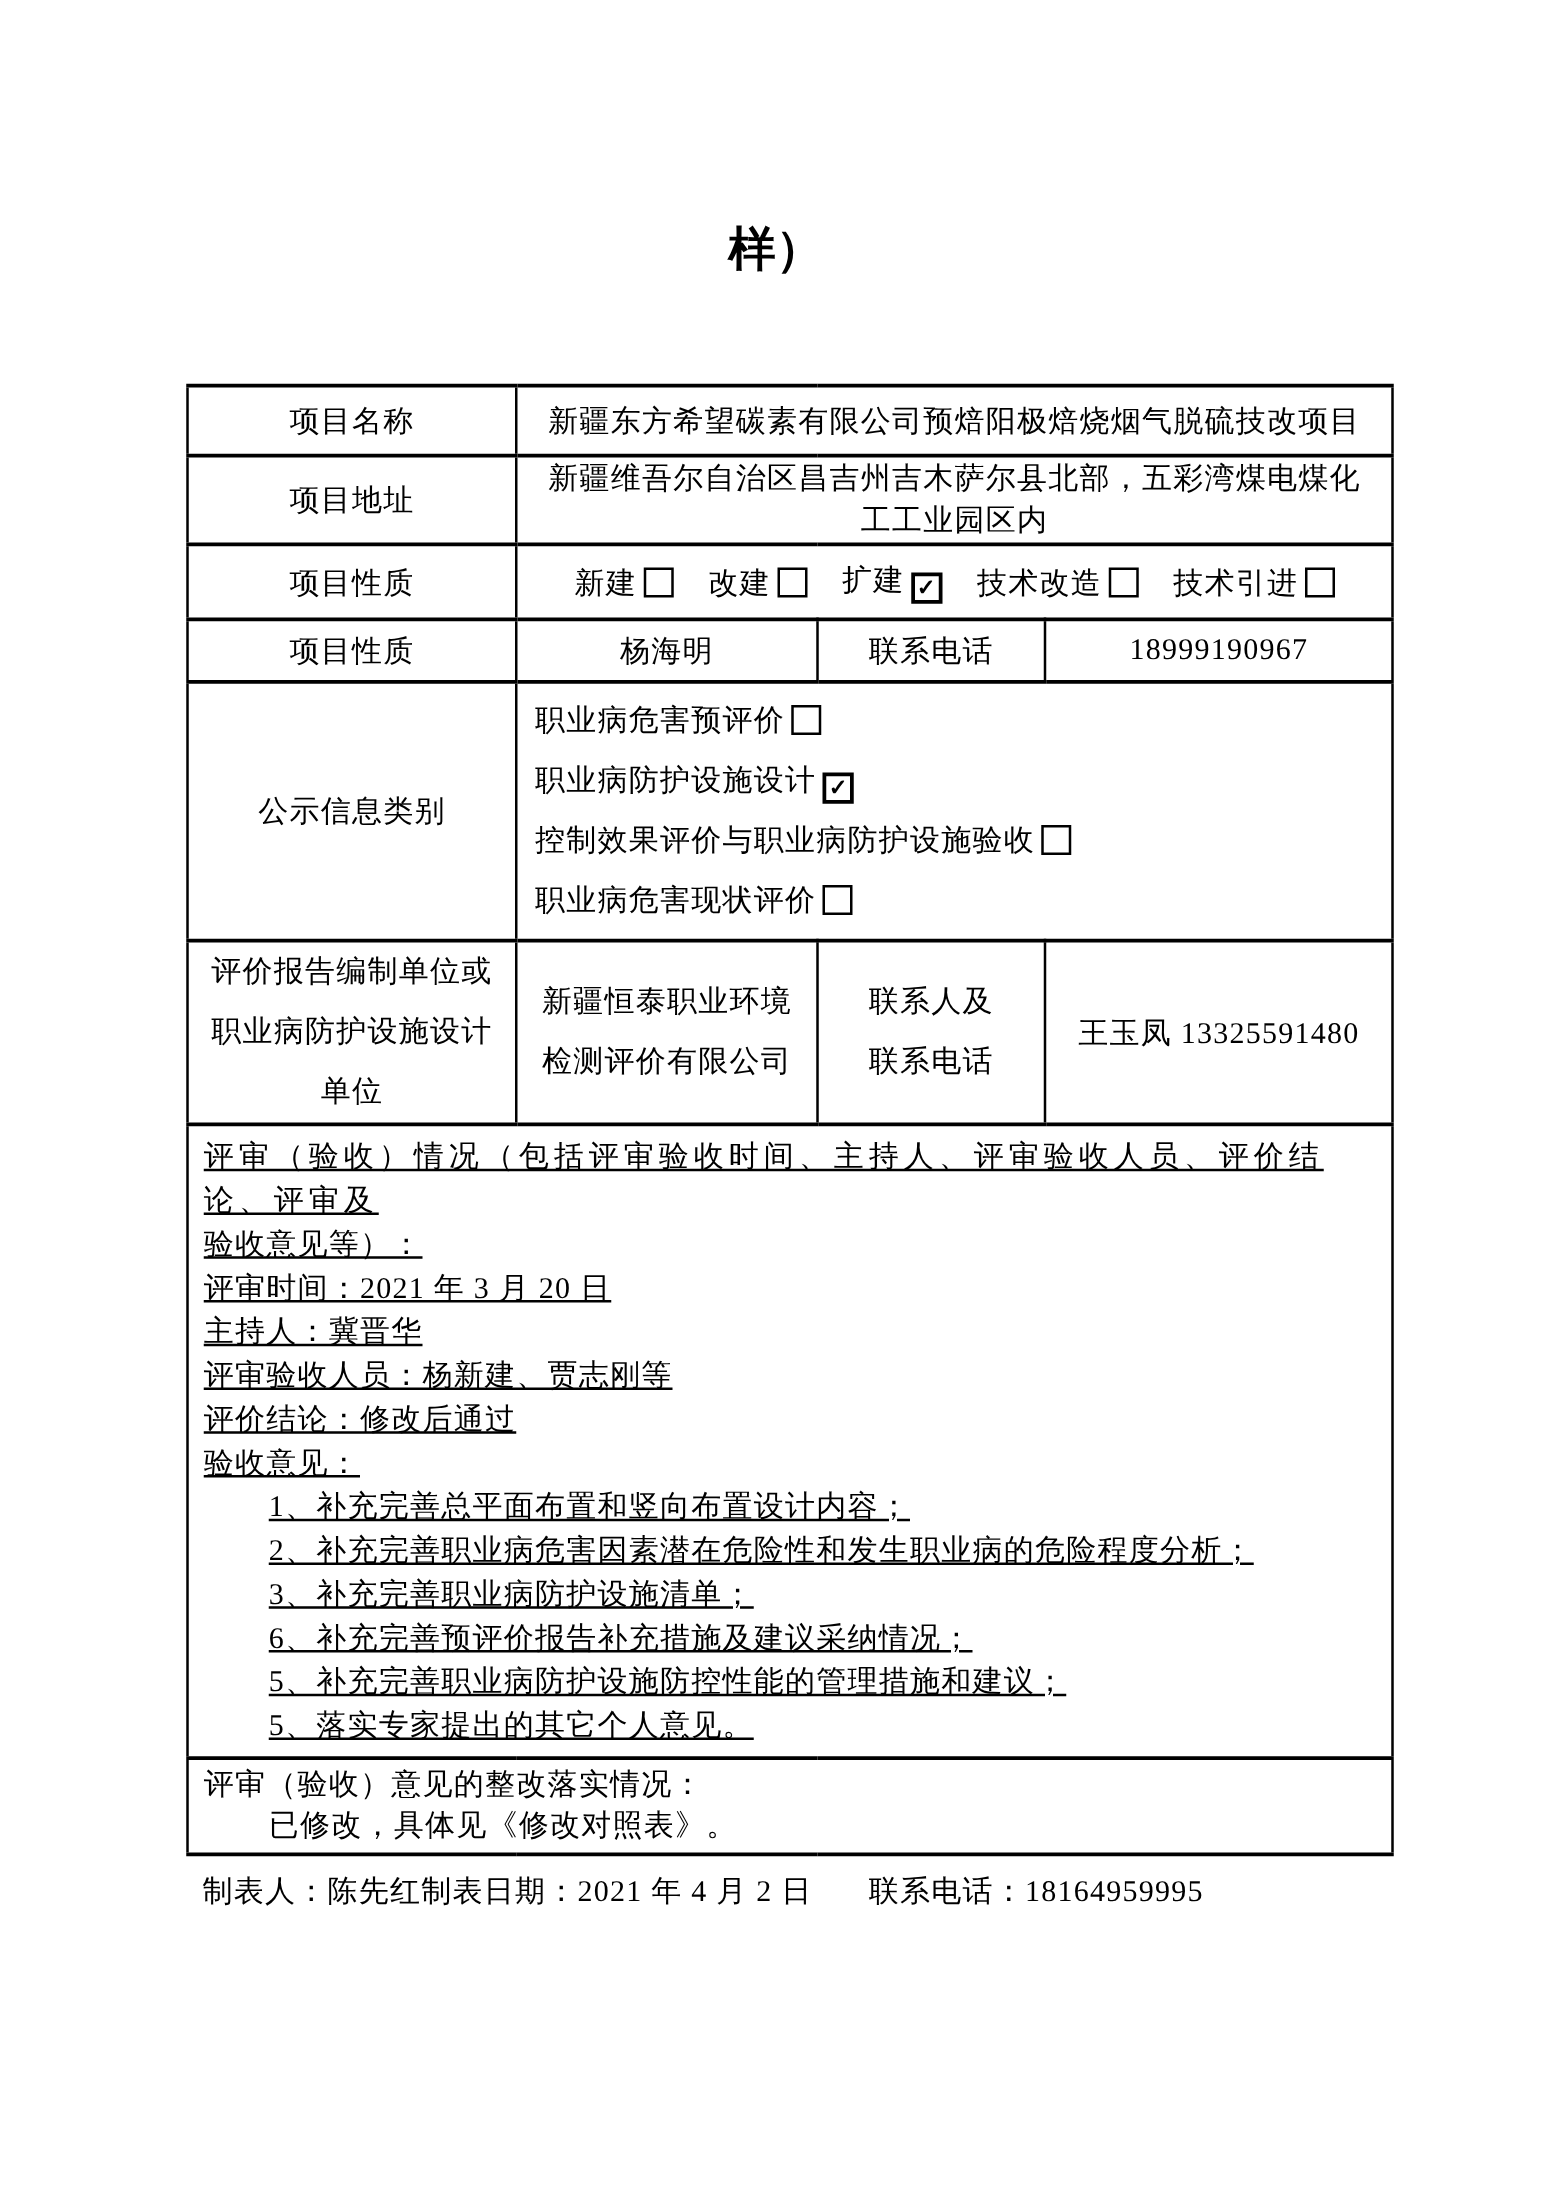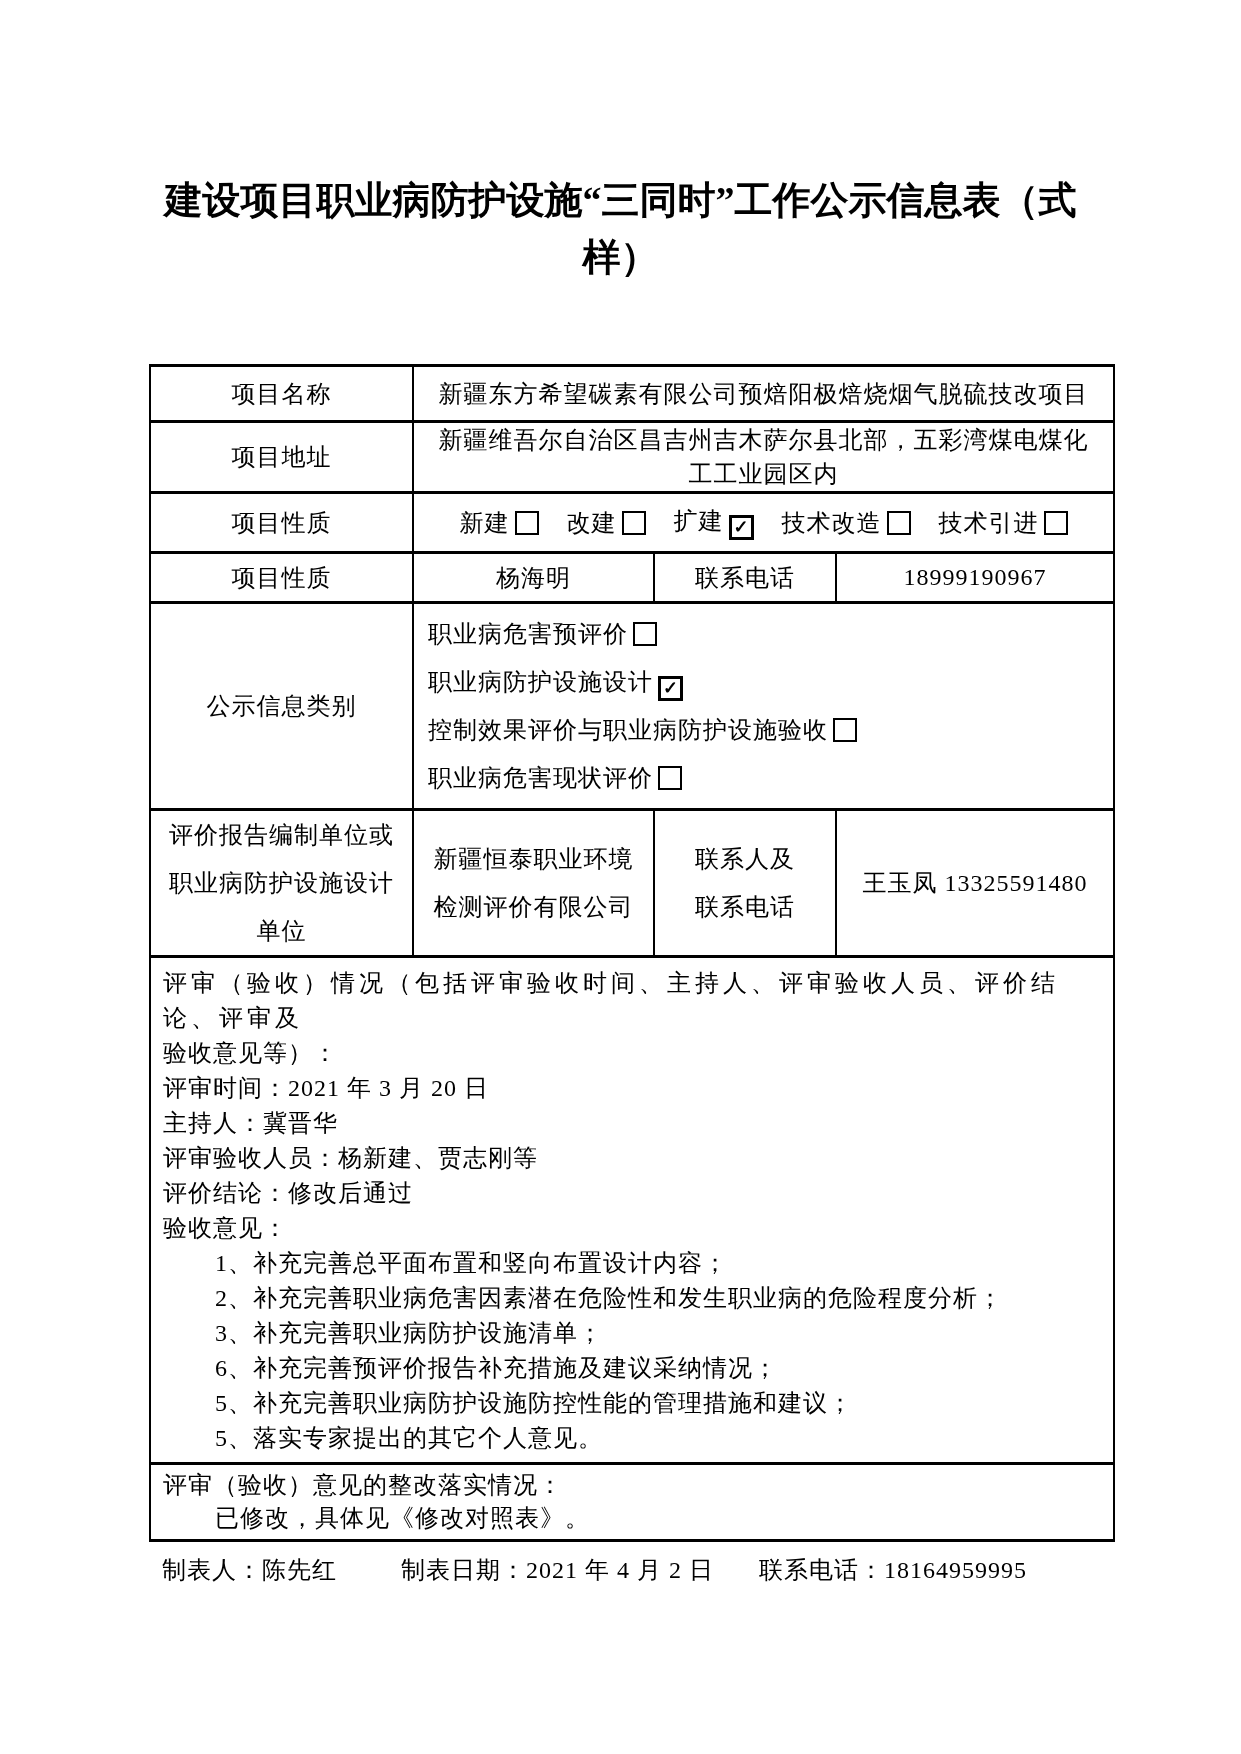--- a/index.html
+++ b/index.html
@@ -33,21 +33,21 @@
     vertical-align: middle;
     padding: 0;
     overflow: hidden;
   }
   td.cell-center { text-align: center; }
   .vline { line-height: 34px; text-align: center; }
   .opt-row { display: flex; justify-content: center; align-items: center; gap: 28px; }
   .opt-line { line-height: 48px; }
   .pad-left { padding: 6px 8px 6px 14px !important; }
   .ml-line { line-height: 48px; text-align: center; }
-  .review-cell { padding: 8px 10px 6px 12px !important; vertical-align: top !important; }
+  .review-cell { padding: 8px 10px 6px 12px !important; vertical-align: top !important; text-decoration: underline; }
   .review-line { line-height: 35px; }
   .stretch { letter-spacing: 4px; }
   .indent { padding-left: 52px; }
   .rect-cell { padding: 4px 10px 4px 12px !important; }
   .rect-line { line-height: 33px; }
   .checkbox {
     display: inline-block;
     width: 20px; height: 20px;
     border: 2px solid #000;
     margin-left: 5px;
@@ -61,28 +61,27 @@
     border-width: 3px;
     width: 19px; height: 19px;
     line-height: 18px;
     font-weight: bold;
   }
   .footer-line {
     margin: 12px 0 0 162px;
     font-size: 24px;
     letter-spacing: 1px;
   }
-  .footer-line .f-preparer { margin-right: 64px; }
+  .footer-line .f-preparer { }
   .footer-line .f-date { margin-right: 45px; }
 </style>
 </head>
 <body>
 
 <div class="doc-title">
-  <div>建设项目职业病防护设施“三同时”工作公示信息表（式</div>
   <div>样）</div>
 </div>
 
 <table class="info-table">
   <colgroup>
     <col style="width:263px">
       <col style="width:241px">
       <col style="width:182px">
       <col style="width:278px">
   </colgroup>

